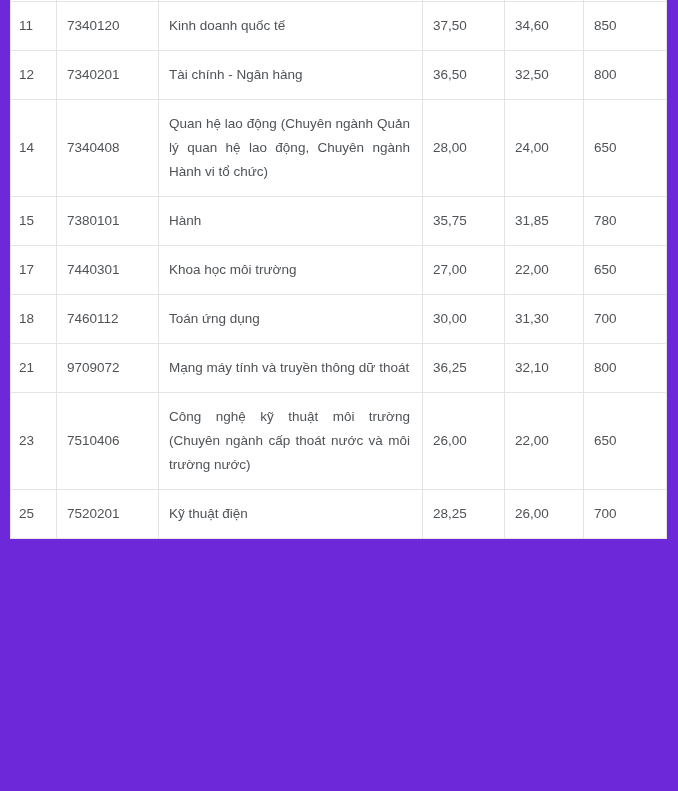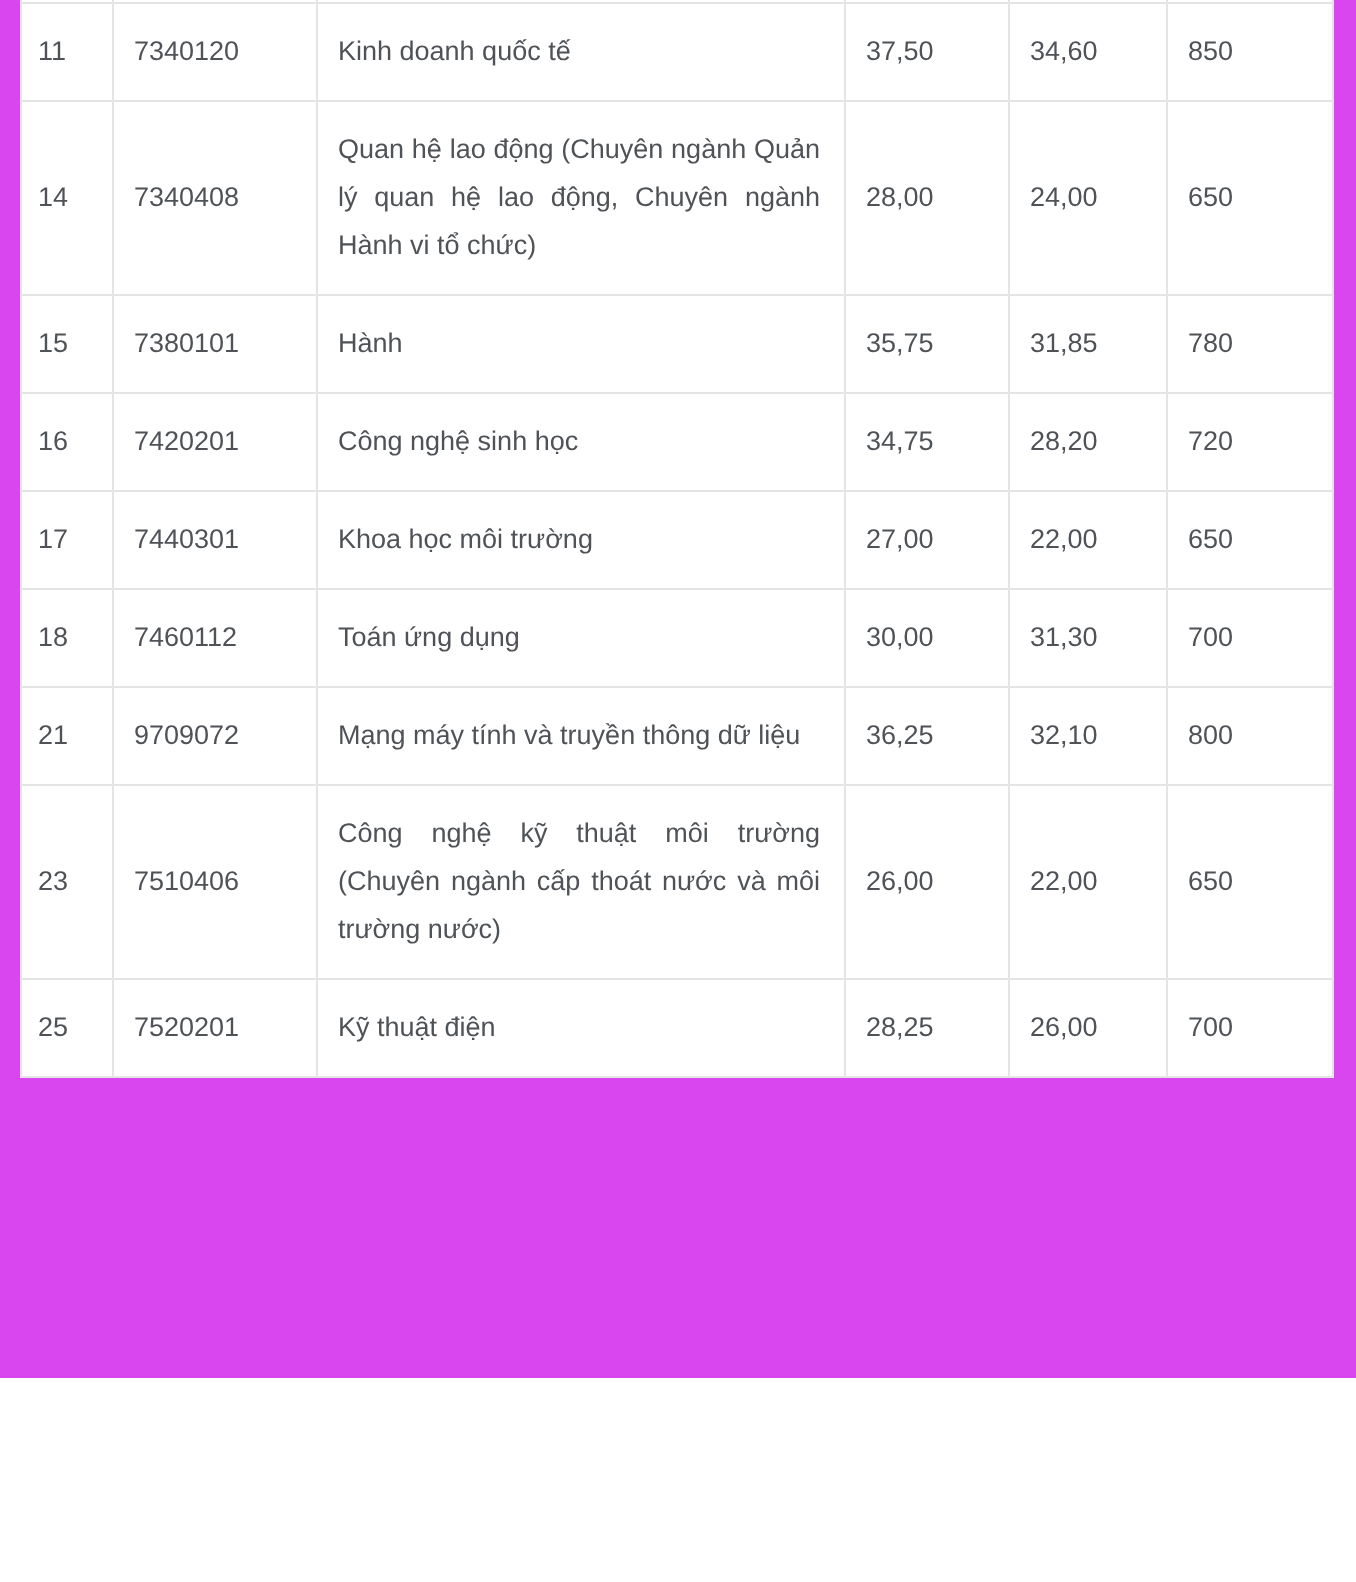--- a/index.html
+++ b/index.html
@@ -3,23 +3,23 @@
 <meta charset="utf-8">
 <style>
   html, body {
     margin: 0;
     padding: 0;
     background: #ffffff;
   }
   .viewport {
     position: relative;
     width: 678px;
-    height: 689px;
+    height: 791px;
     overflow: hidden;
-    background: #d946ef;
+    background: #6d28d9;
     font-family: "Liberation Sans", "DejaVu Sans", sans-serif;
   }
   table.scores {
     border-collapse: collapse;
     table-layout: fixed;
     width: 656px;
     margin-left: 10px;
     margin-top: -1px;
   }
   table.scores td {
@@ -70,63 +70,63 @@
       </tr>
       <tr>
           <td class="cell-stt">11</td>
           <td class="cell-code">7340120</td>
           <td class="cell-name">Kinh doanh quốc tế</td>
           <td class="cell-score1">37,50</td>
           <td class="cell-score2">34,60</td>
           <td class="cell-score3">850</td>
         </tr>
         <tr>
+          <td class="cell-stt">12</td>
+          <td class="cell-code">7340201</td>
+          <td class="cell-name">Tài chính - Ngân hàng</td>
+          <td class="cell-score1">36,50</td>
+          <td class="cell-score2">32,50</td>
+          <td class="cell-score3">800</td>
+        </tr>
+        <tr>
           <td class="cell-stt">14</td>
           <td class="cell-code">7340408</td>
           <td class="cell-name">Quan hệ lao động (Chuyên ngành Quản lý quan hệ lao động, Chuyên ngành Hành vi tổ chức)</td>
           <td class="cell-score1">28,00</td>
           <td class="cell-score2">24,00</td>
           <td class="cell-score3">650</td>
         </tr>
         <tr>
           <td class="cell-stt">15</td>
           <td class="cell-code">7380101</td>
           <td class="cell-name">Hành</td>
           <td class="cell-score1">35,75</td>
           <td class="cell-score2">31,85</td>
           <td class="cell-score3">780</td>
-        </tr>
-        <tr>
-          <td class="cell-stt">16</td>
-          <td class="cell-code">7420201</td>
-          <td class="cell-name">Công nghệ sinh học</td>
-          <td class="cell-score1">34,75</td>
-          <td class="cell-score2">28,20</td>
-          <td class="cell-score3">720</td>
         </tr>
         <tr>
           <td class="cell-stt">17</td>
           <td class="cell-code">7440301</td>
           <td class="cell-name">Khoa học môi trường</td>
           <td class="cell-score1">27,00</td>
           <td class="cell-score2">22,00</td>
           <td class="cell-score3">650</td>
         </tr>
         <tr>
           <td class="cell-stt">18</td>
           <td class="cell-code">7460112</td>
           <td class="cell-name">Toán ứng dụng</td>
           <td class="cell-score1">30,00</td>
           <td class="cell-score2">31,30</td>
           <td class="cell-score3">700</td>
         </tr>
         <tr>
           <td class="cell-stt">21</td>
           <td class="cell-code">9709072</td>
-          <td class="cell-name">Mạng máy tính và truyền thông dữ liệu</td>
+          <td class="cell-name">Mạng máy tính và truyền thông dữ thoát</td>
           <td class="cell-score1">36,25</td>
           <td class="cell-score2">32,10</td>
           <td class="cell-score3">800</td>
         </tr>
         <tr>
           <td class="cell-stt">23</td>
           <td class="cell-code">7510406</td>
           <td class="cell-name">Công nghệ kỹ thuật môi trường (Chuyên ngành cấp thoát nước và môi trường nước)</td>
           <td class="cell-score1">26,00</td>
           <td class="cell-score2">22,00</td>

